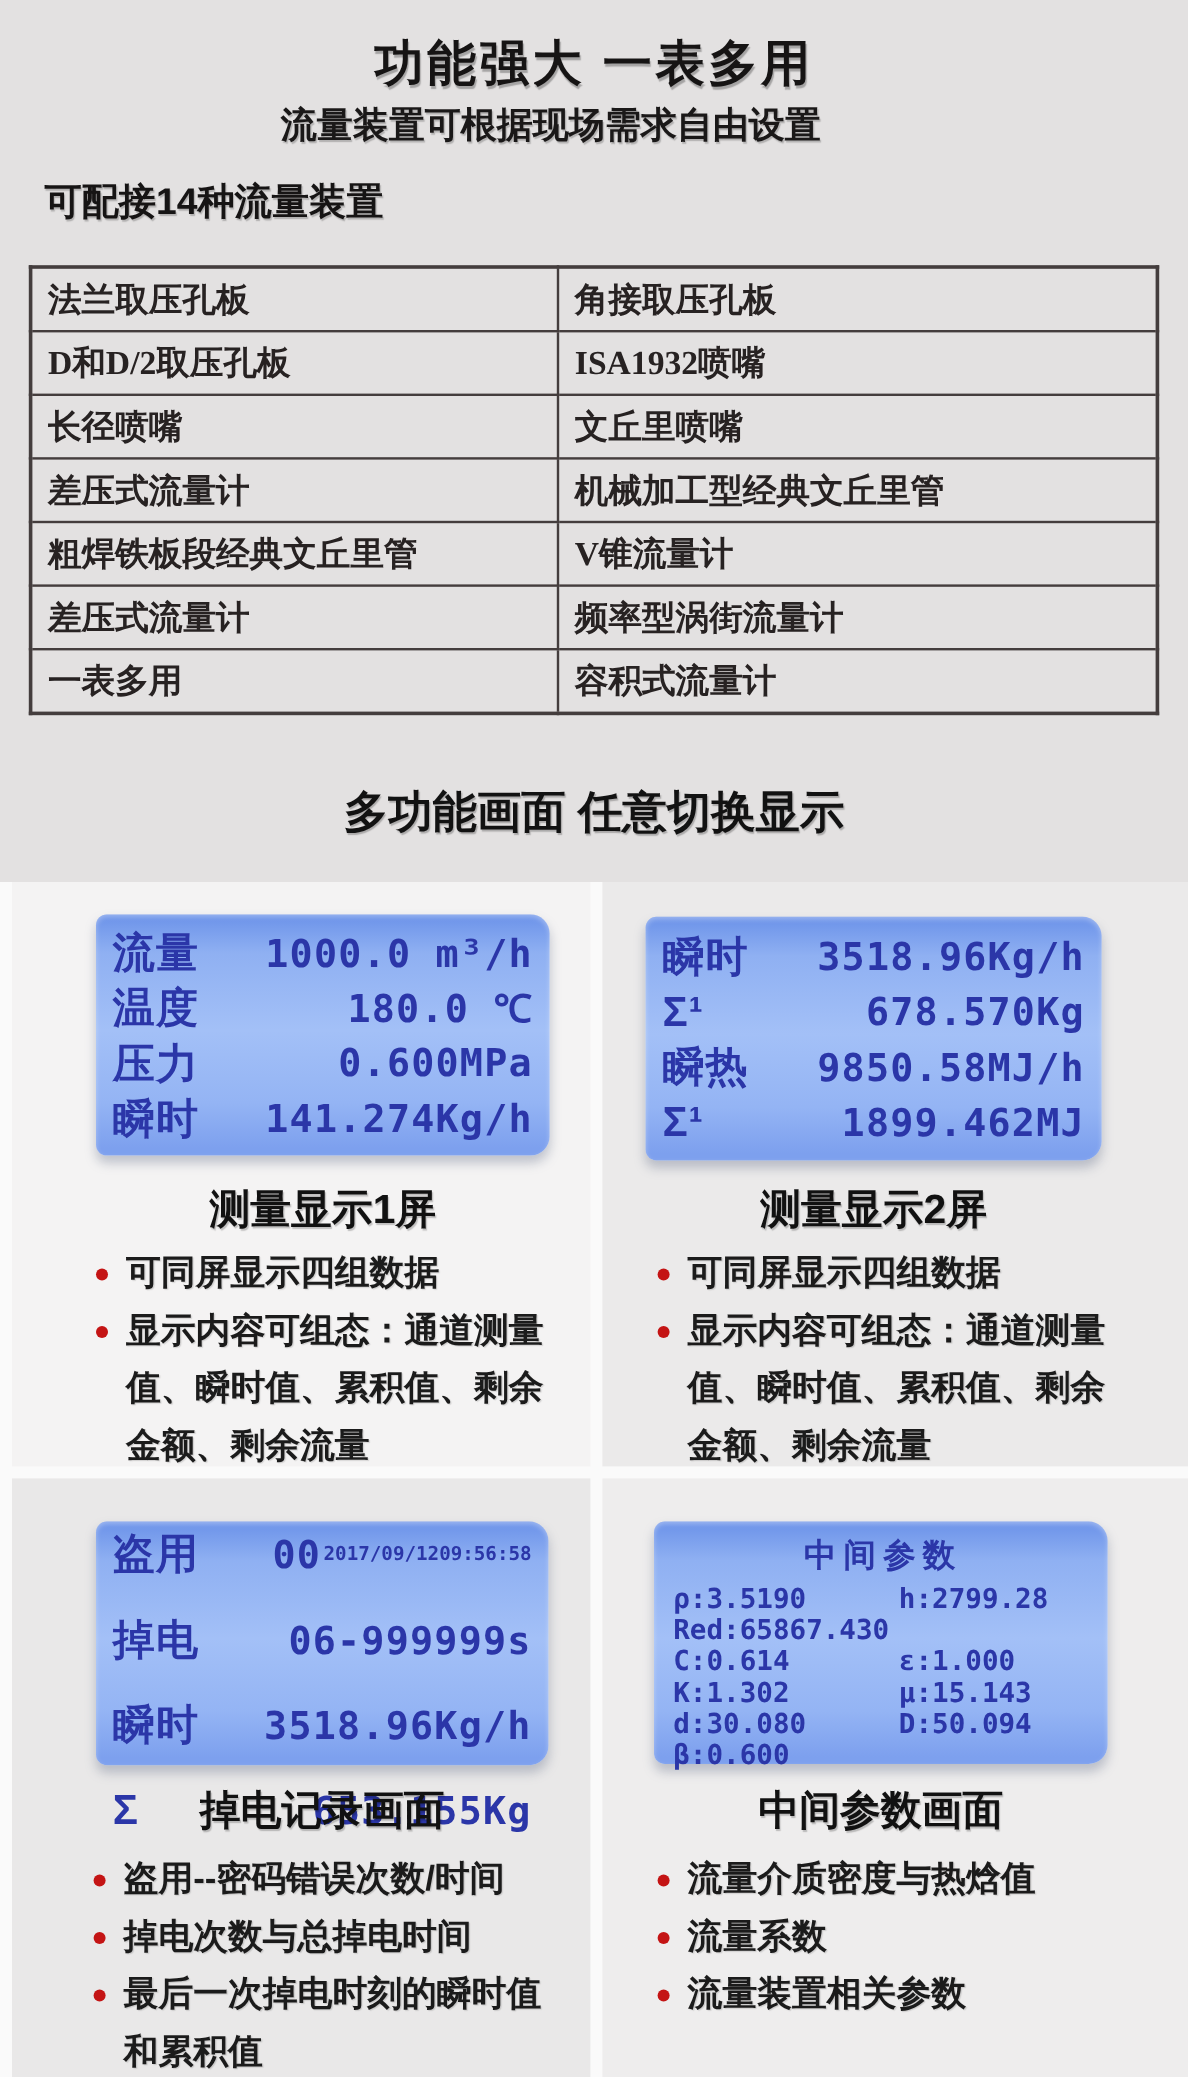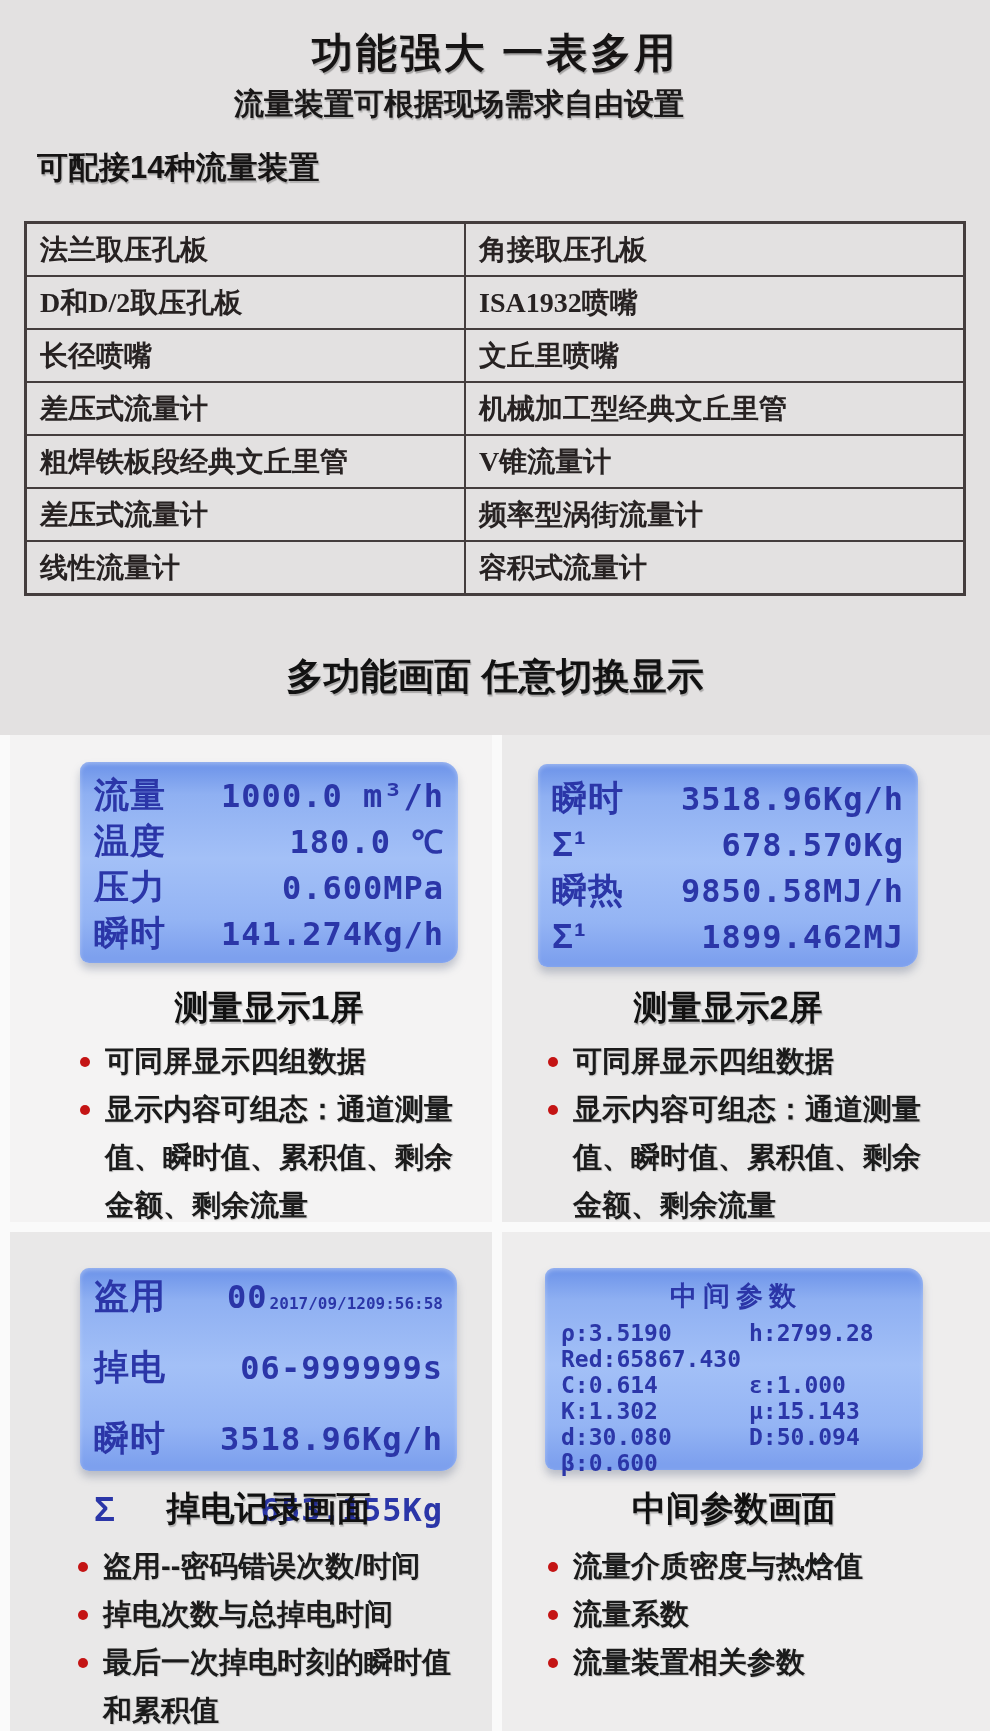--- a/index.html
+++ b/index.html
@@ -32,21 +32,21 @@
   .q1{left:10px;top:0;width:482px;height:487px;background:#f4f3f3;}
   .q2{left:502px;top:0;width:488px;height:487px;background:#ebeaea;}
   .q3{left:10px;top:497px;width:482px;height:499px;background:#e9e8e8;}
   .q4{left:502px;top:497px;width:488px;height:499px;background:#eeeded;}
 
   
   .lcd{position:absolute;box-sizing:border-box;border-radius:9px 16px 16px 9px;
       background:linear-gradient(180deg,#6b92e9 0%,#8fb0f2 16%,#a3c0f7 48%,#94b4f4 78%,#7da0ee 97%);
       box-shadow:0 6px 9px rgba(110,120,145,.40), inset 0 2px 4px rgba(255,255,255,.35);
       color:#2b36a8;padding:10px 14px 8px 14px;display:flex;flex-direction:column;justify-content:space-around;}
-  .lrow{display:flex;align-items:flex-end;line-height:1;}
+  .lrow{display:flex;align-items:center;line-height:1;}
   .llabel{font-size:35px;font-weight:bold;letter-spacing:1px;}
   .lval{margin-left:auto;font-family:"DejaVu Sans Mono","Liberation Mono",monospace;
       font-size:32px;font-weight:bold;letter-spacing:1px;white-space:nowrap;}
   .stack{display:flex;font-family:"DejaVu Sans Mono","Liberation Mono",monospace;
       font-size:16px;font-weight:bold;line-height:1.15;margin-left:2px;}
   .lcd1{left:70px;top:27px;width:378px;height:201px;}
   .lcd2{left:36px;top:29px;width:380px;height:203px;}
   .lcd3{left:70px;top:36px;width:377px;height:203px;gap:36px;}
   .lcd4{left:43px;top:36px;width:378px;height:202px;padding:8px 12px 6px 16px;justify-content:flex-start;}
   .ltitle{text-align:center;font-size:27px;font-weight:bold;letter-spacing:6px;margin:2px 0 6px 0;}
@@ -102,21 +102,21 @@
       </tr>
       <tr>
         <td class="c1">粗焊铁板段经典文丘里管</td>
         <td>V锥流量计</td>
       </tr>
       <tr>
         <td class="c1">差压式流量计</td>
         <td>频率型涡街流量计</td>
       </tr>
       <tr>
-        <td class="c1">线性流量计</td>
+        <td class="c1">一表多用</td>
         <td>容积式流量计</td>
       </tr>
     </tbody>
       </table>
 
     <h2 class="section-heading">多功能画面 任意切换显示</h2>
   </div>
 
   <div class="grid">
 

